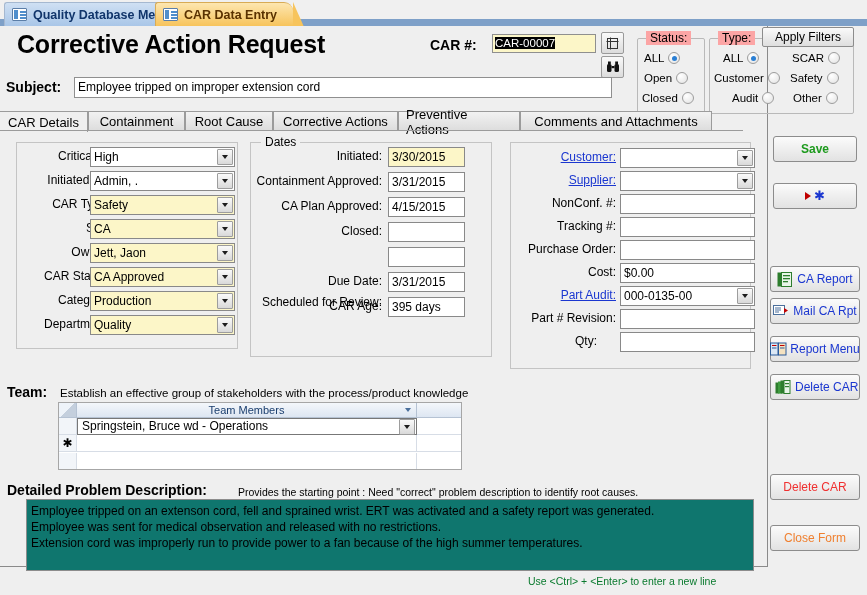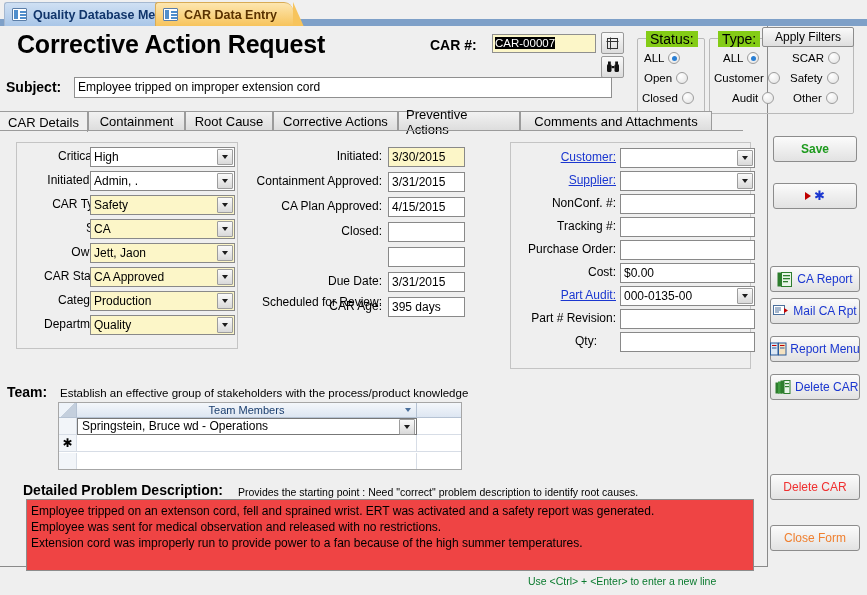--- a/index.html
+++ b/index.html
@@ -117,21 +117,21 @@
     background: #fff; border: 1px solid #8f8f8f;
     font-size: 12px; padding: 2px 3px;
   }
 
   
   .fieldset {
     position: absolute; border: 1px solid #b9b9b9; border-radius: 2px;
   }
   .fieldset > .legend {
     position: absolute; top: -8px; left: 8px; padding: 0 4px;
-    background: #84cc16; font-size: 14px;
+    background: #fca5a5; font-size: 12px;
   }
   .fs-status { left: 637px; top: 12px; width: 68px; height: 76px; }
   .fs-type   { left: 709px; top: 12px; width: 145px; height: 76px; }
   .radio-row {
     position: absolute; display: flex; align-items: center; gap: 4px;
     font-size: 11.5px; white-space: nowrap;
   }
   .radio {
     width: 12px; height: 12px; border-radius: 50%;
     border: 1px solid #9d9d9d;
@@ -247,29 +247,29 @@
   .grid-cell {
     flex: 0 0 340px; height: 16px; position: relative;
     padding-left: 4px; line-height: 16px;
     border-right: 1px solid #d7dde6;
   }
   .grid-cell.selected { border: 1px solid #777; height: 17px; line-height: 15px; }
 
   
   .desc-label {
     position: absolute; left: 7px; top: 456px;
-    font-size: 14px; font-weight: bold; margin-left: 16px;
+    font-size: 14px; font-weight: bold;
   }
   .desc-hint {
     position: absolute; left: 238px; top: 460px;
     font-size: 10.5px;
   }
   .desc-box {
     position: absolute; left: 26px; top: 473px; width: 728px; height: 72px;
-    background: #ef4444; border: 1px solid #8c8c8c;
+    background: #0f766e; border: 1px solid #8c8c8c;
     font-size: 12px; padding: 3px 4px; line-height: 16px;
   }
   .desc-note {
     position: absolute; left: 528px; top: 549px;
     font-size: 10.5px; color: #0a7a2e;
   }
 
   
   .sbtn {
     position: absolute; left: 773px; width: 84px; height: 26px;
@@ -423,20 +423,23 @@
     </div>
     <div class="frow" style="left:16px; top:265px;">
       <span class="flabel" style="right:auto; left:16px; width:78px;">Category:</span>
       <div class="fctl yellow" style="left:74px; width:145px;"><span>Production</span><span class="combo-arrow"></span></div>
     </div>
     <div class="frow" style="left:16px; top:289px;">
       <span class="flabel" style="right:auto; left:2px; width:92px;">Department:</span>
       <div class="fctl yellow" style="left:74px; width:145px;"><span>Quality</span><span class="combo-arrow"></span></div>
     </div>
 
+    <div class="panel" style="left:250px; top:116px; width:242px; height:215px;">
+      <span class="panel-legend">Dates</span>
+    </div>
     <div class="frow" style="left:250px; top:121px;">
       <span class="flabel" style="right:auto; left:0px; width:132px;">Initiated:</span>
       <div class="fctl yellow" style="left:138px; width:77px;"><span>3/30/2015</span></div>
     </div>
     <div class="frow" style="left:250px; top:146px;">
       <span class="flabel" style="right:auto; left:0px; width:132px;">Containment Approved:</span>
       <div class="fctl" style="left:138px; width:77px;"><span>3/31/2015</span></div>
     </div>
     <div class="frow" style="left:250px; top:171px;">
       <span class="flabel" style="right:auto; left:0px; width:132px;">CA Plan Approved:</span>

